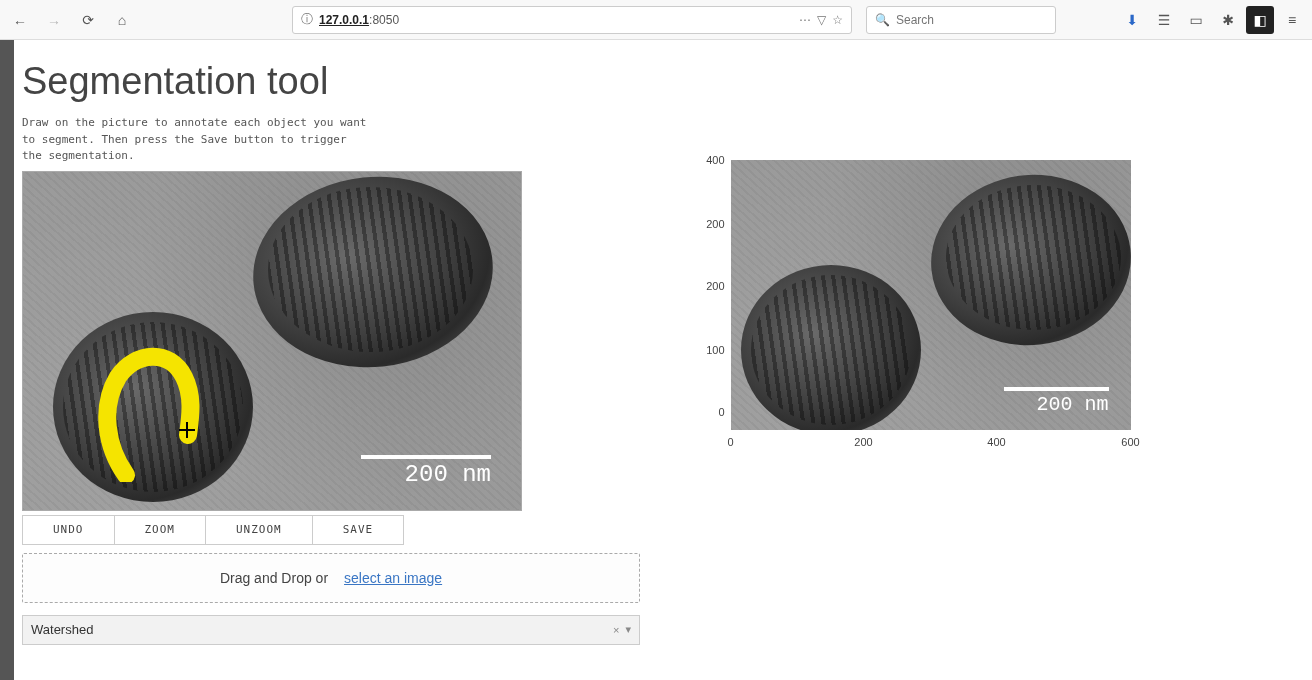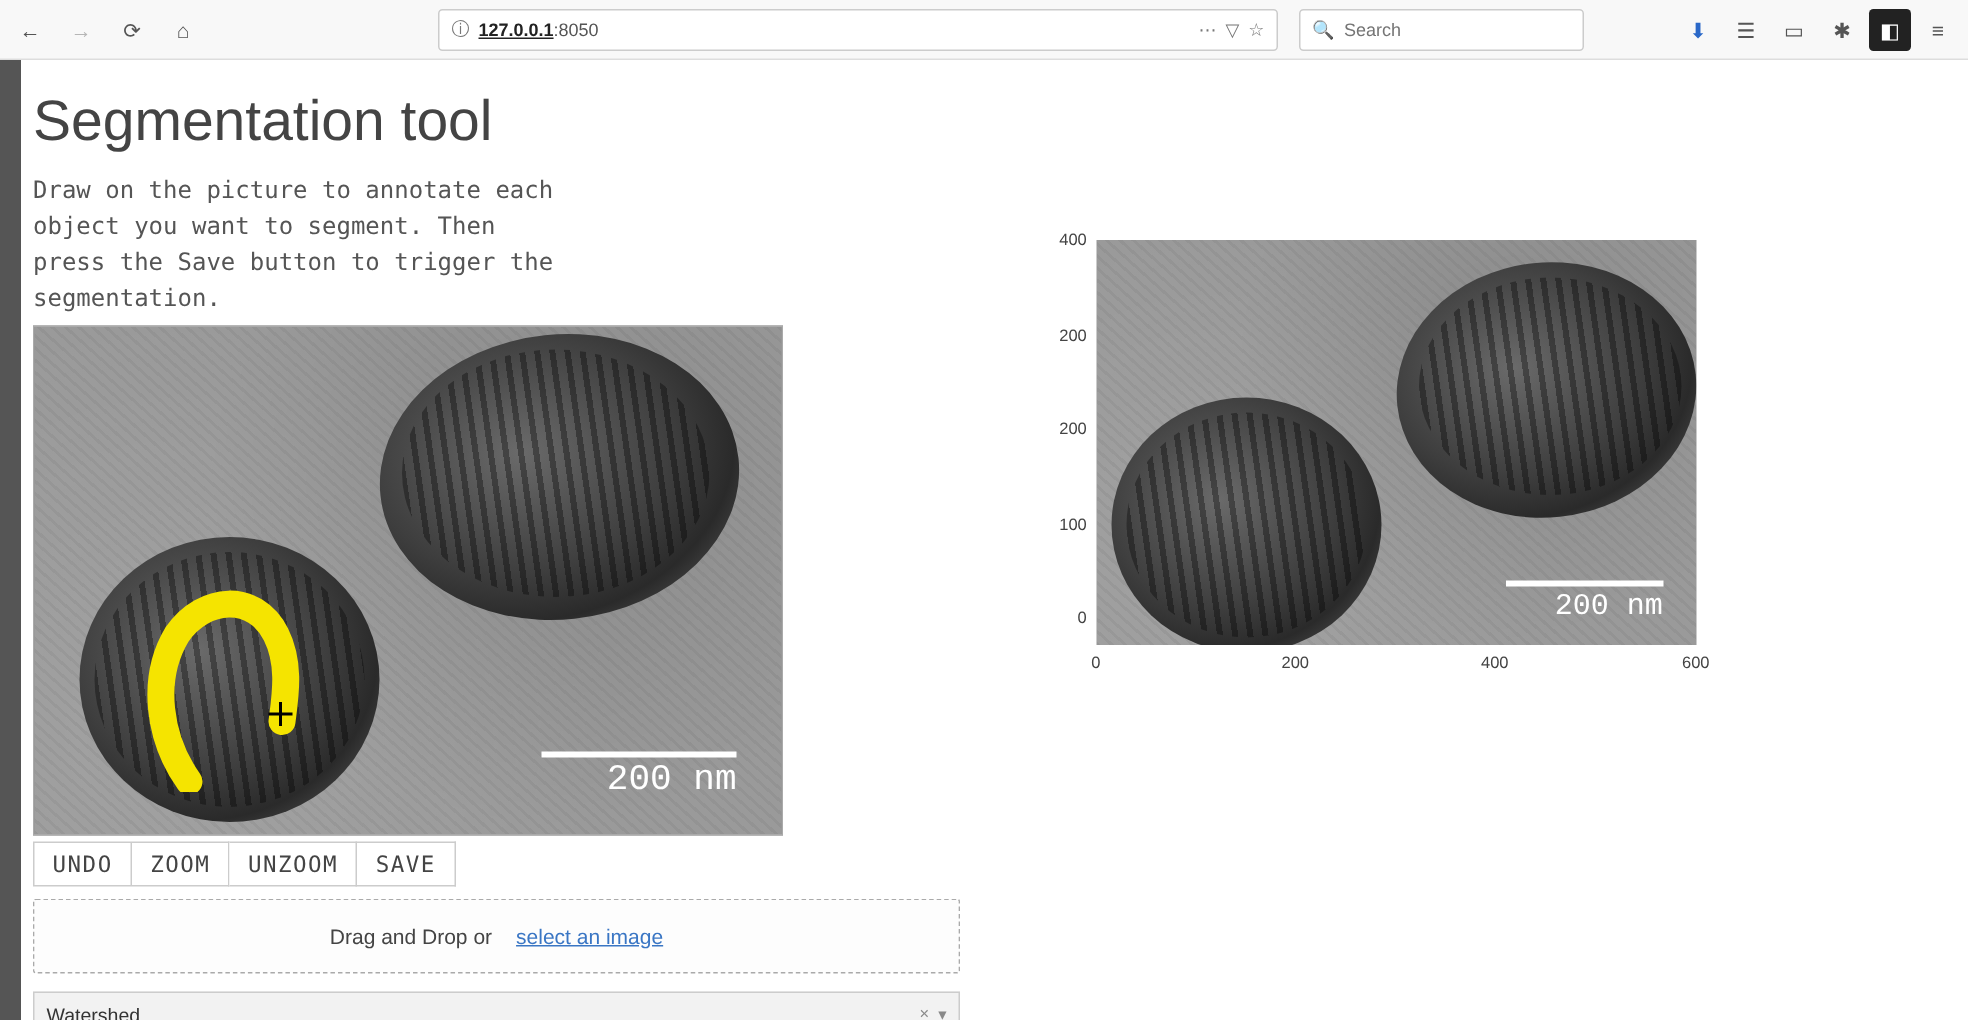--- a/index.html
+++ b/index.html
@@ -18,21 +18,21 @@
 .toolbar-right { margin-left: auto; display: flex; gap: 4px; align-items: center; }
 
 
 .left-strip { position: absolute; left: 0; top: 40px; bottom: 0; width: 14px; background: #555; }
 
 
 .page { position: absolute; left: 14px; right: 0; top: 40px; bottom: 0; background: #fff; padding: 20px 8px 8px 8px; display: flex; gap: 35px; }
 
 .col { flex: 1; }
 h1 { font-size: 38px; font-weight: 300; color: #444; margin-bottom: 12px; }
-.intro { font-family: monospace; font-size: 16px; color: #555; width: 350px; line-height: 1.5; margin-bottom: 6px; }
+.intro { font-family: monospace; font-size: 11px; color: #555; width: 350px; line-height: 1.5; margin-bottom: 6px; }
 
 .canvas-wrap { width: 500px; height: 340px; background: #888; position: relative; border: 1px solid #aaa; overflow: hidden; }
 .em-image { width: 100%; height: 100%; position: relative; background: #9a9a9a; }
 
 
 .blob { position: absolute; background: radial-gradient(ellipse at 40% 40%, #6a6a6a 0%, #3e3e3e 50%, #2a2a2a 70%, #555 90%); border-radius: 50%; }
 .blob.b1 { left: 30px; top: 140px; width: 200px; height: 190px; }
 .blob.b2 { left: 230px; top: 5px; width: 240px; height: 190px; transform: rotate(-6deg); }
 .texture { position: absolute; inset: 0; background:
  repeating-linear-gradient(42deg, rgba(0,0,0,.07) 0 2px, transparent 2px 6px),
@@ -48,21 +48,21 @@
 .scalebar { position: absolute; right: 30px; bottom: 22px; color: #fff; text-align: center; }
 .scalebar .bar { height: 4px; background: #fff; width: 130px; margin: 0 auto 2px; }
 .scalebar .txt { font-family: Liberation Mono, monospace; font-size: 24px; text-align: right; }
 
 .cursor { position: absolute; left: 156px; top: 250px; width: 16px; height: 16px; }
 .cursor::before, .cursor::after { content: ""; position: absolute; background: #000; }
 .cursor::before { left: 7px; top: 0; width: 2px; height: 16px; }
 .cursor::after { top: 7px; left: 0; height: 2px; width: 16px; }
 
 .toolbar { display: flex; margin-top: 4px; }
-.toolbar button { background: #fff; border: 1px solid #ccc; border-left: none; height: 30px; padding: 0 12px; font-size: 15px; letter-spacing: 1px; font-family: monospace; color: #444; cursor: pointer; }
+.toolbar button { background: #fff; border: 1px solid #ccc; border-left: none; height: 30px; padding: 0 30px; font-size: 11px; letter-spacing: 1px; font-family: monospace; color: #444; cursor: pointer; }
 .toolbar button:first-child { border-left: 1px solid #ccc; }
 
 .dropzone { width: 618px; border: 1px dashed #aaa; border-radius: 2px; height: 50px; margin-top: 8px; display: flex; align-items: center; justify-content: center; font-size: 14px; color: #444; background: #fdfdfd; }
 .dropzone a { color: #3a76c4; text-decoration: underline; margin-left: 16px; cursor: pointer; }
 
 .dropdown { width: 618px; border: 1px solid #ccc; height: 30px; margin-top: 12px; display: flex; align-items: center; padding: 0 8px; font-size: 13px; color: #333; background: #f2f2f2; }
 .dropdown .dd-spacer { flex: 1; }
 .dropdown .dd-icon { color: #888; margin-left: 6px; font-size: 11px; }
 
 

